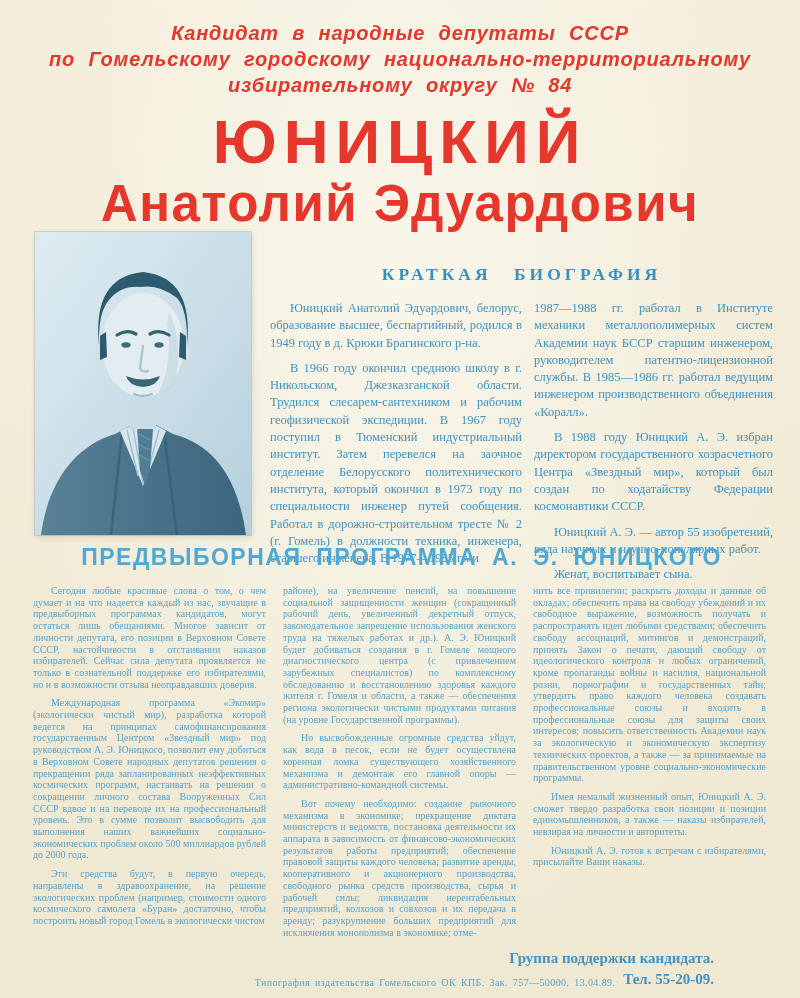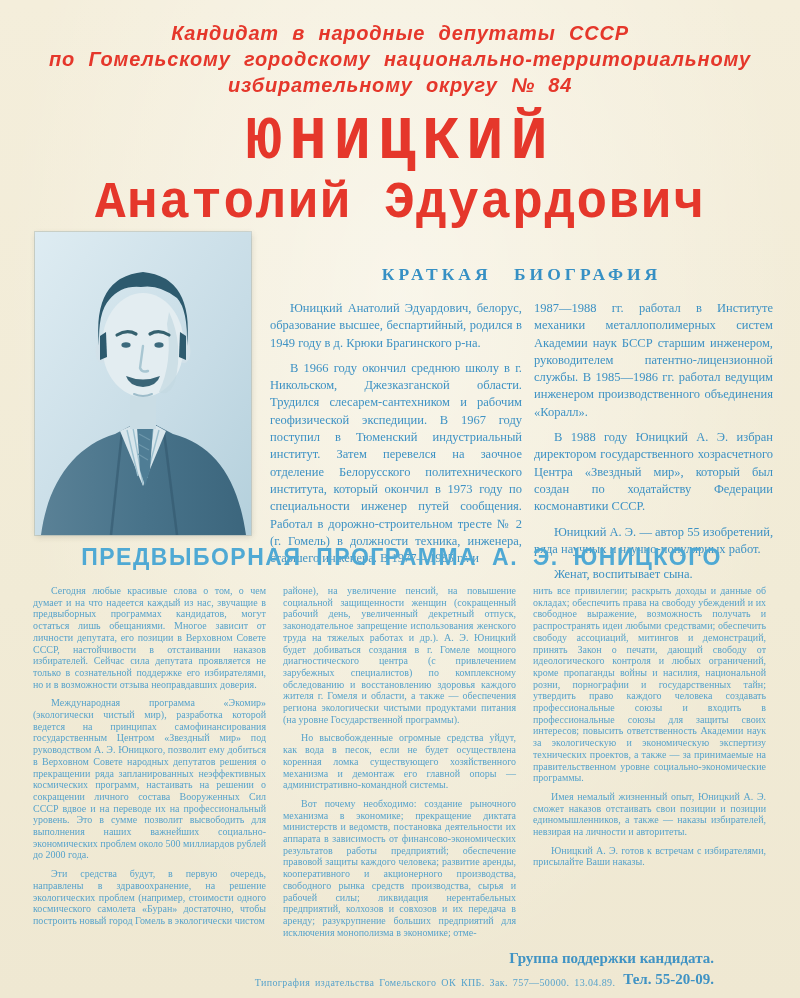--- a/index.html
+++ b/index.html
@@ -29,21 +29,21 @@
     word-spacing: 7px;
     font-style: italic;
   }
 
   
   .title {
     position: absolute;
     top: 108px; left: 0; width: 800px;
     text-align: center;
     color: #e5372b;
-    font-family: Liberation Mono, monospace;
+    font-family: Liberation Sans, sans-serif;
     font-weight: bold;
   }
   .title .surname {
     font-size: 62px;
     line-height: 68px;
     letter-spacing: 7px;
   }
   .title .fullname {
     font-size: 51px;
     line-height: 56px;
@@ -226,21 +226,21 @@
         <p>Международная программа «Экомир» (экологически чистый мир), разработка которой ведется на принципах самофинансирования государственным Центром «Звездный мир» под руководством А. Э. Юницкого, позволит ему добиться в Верховном Совете народных депутатов решения о прекращении ряда запланированных неэффективных космических программ, настаивать на решении о сокращении личного состава Вооруженных Сил СССР вдвое и на переводе их на профессиональный уровень. Это в сумме позволит высвободить для выполнения наших важнейших социально-экономических проблем около 500 миллиардов рублей до 2000 года.</p>
         <p>Эти средства будут, в первую очередь, направлены в здравоохранение, на решение экологических проблем (например, стоимости одного космического самолета «Буран» достаточно, чтобы построить новый город Гомель в экологически чистом</p>
       </div>
       <div class="prog-col">
         <p class="cont">районе), на увеличение пенсий, на повышение социальной защищенности женщин (сокращенный рабочий день, увеличенный декретный отпуск, законодательное запрещение использования женского труда на тяжелых работах и др.). А. Э. Юницкий будет добиваться создания в г. Гомеле мощного диагностического центра (с привлечением зарубежных специалистов) по комплексному обследованию и восстановлению здоровья каждого жителя г. Гомеля и области, а также — обеспечения региона экологически чистыми продуктами питания (на уровне Государственной программы).</p>
         <p>Но высвобожденные огромные средства уйдут, как вода в песок, если не будет осуществлена коренная ломка существующего хозяйственного механизма и демонтаж его главной опоры — административно-командной системы.</p>
         <p>Вот почему необходимо: создание рыночного механизма в экономике; прекращение диктата министерств и ведомств, постановка деятельности их аппарата в зависимость от финансово-экономических результатов работы предприятий; обеспечение правовой защиты каждого человека; развитие аренды, кооперативного и акционерного производства, свободного рынка средств производства, сырья и рабочей силы; ликвидация нерентабельных предприятий, колхозов и совхозов и их передача в аренду; разукрупнение больших предприятий для исключения монополизма в экономике; отме-</p>
       </div>
       <div class="prog-col">
         <p class="cont">нить все привилегии; раскрыть доходы и данные об окладах; обеспечить права на свободу убеждений и их свободное выражение, возможность получать и распространять идеи любыми средствами; обеспечить свободу ассоциаций, митингов и демонстраций, принять Закон о печати, дающий свободу от идеологического контроля и любых ограничений, кроме пропаганды войны и насилия, национальной розни, порнографии и государственных тайн; утвердить право каждого человека создавать профессиональные союзы и входить в профессиональные союзы для защиты своих интересов; повысить ответственность Академии наук за экологическую и экономическую экспертизу технических проектов, а также — за принимаемые на правительственном уровне социально-экономические программы.</p>
-        <p>Имея немалый жизненный опыт, Юницкий А. Э. сможет наказов отстаивать свои позиции и позиции единомышленников, а также — наказы избирателей, невзирая на личности и авторитеты.</p>
+        <p>Имея немалый жизненный опыт, Юницкий А. Э. сможет твердо разработка свои позиции и позиции единомышленников, а также — наказы избирателей, невзирая на личности и авторитеты.</p>
         <p>Юницкий А. Э. готов к встречам с избирателями, присылайте Ваши наказы.</p>
       </div>
     </div>
   </section>
 
   <div class="support">
     <div>Группа поддержки кандидата.</div>
     <div>Тел. 55-20-09.</div>
   </div>
 

